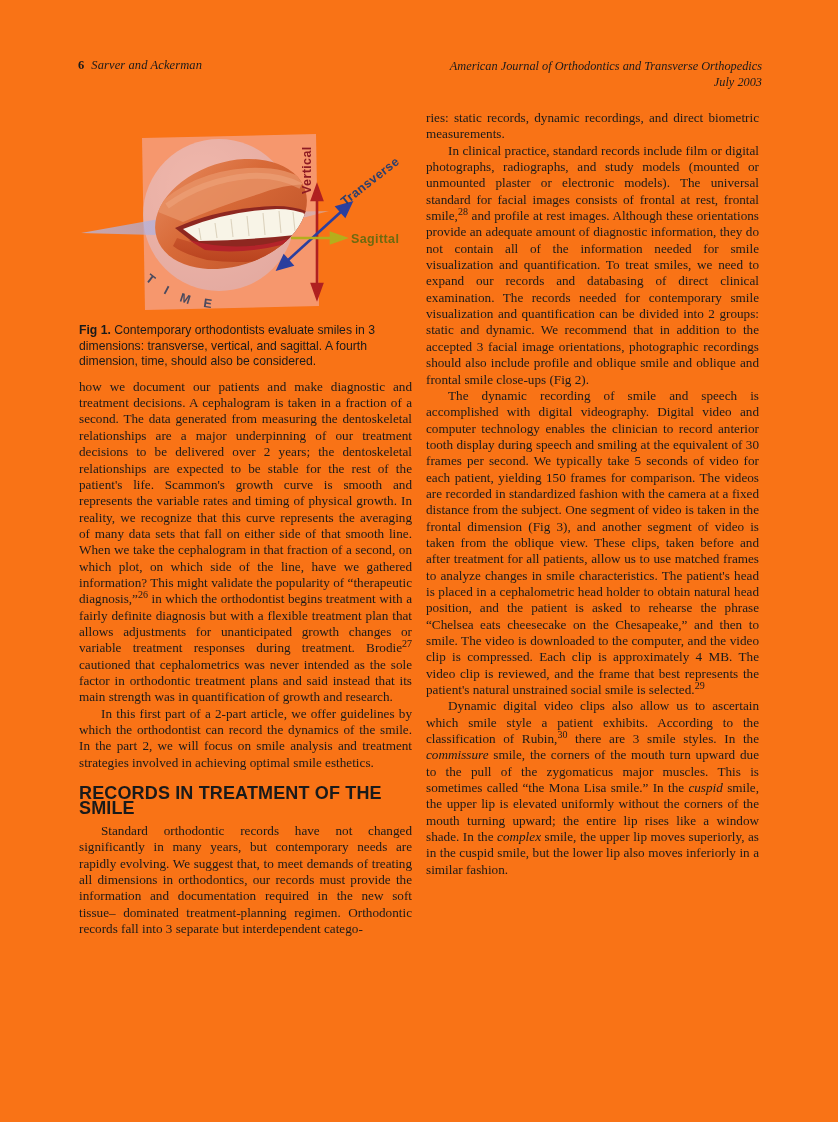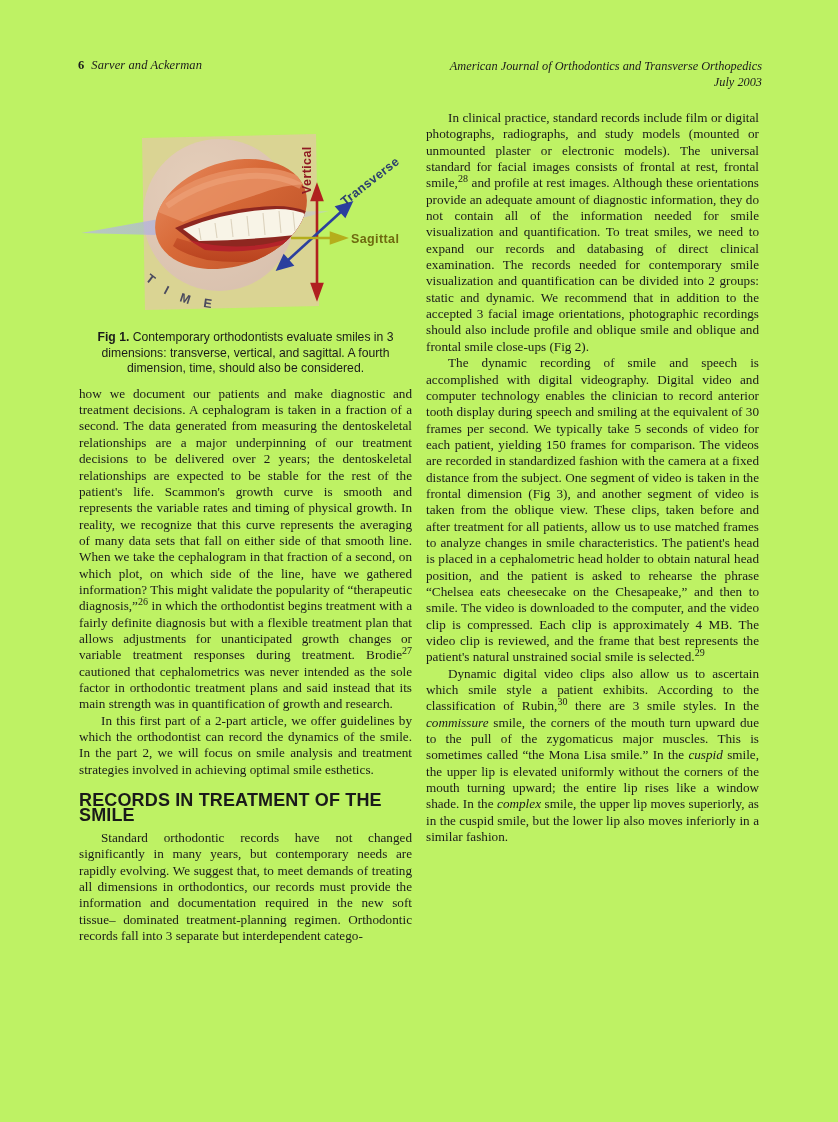--- a/index.html
+++ b/index.html
@@ -14,21 +14,21 @@
     font-family: "Liberation Serif", serif;
     color: #1a1a1a;
     overflow: hidden;
   }
 
   .page {
     position: absolute;
     left: 0; top: 0;
     width: 838px;
     height: 1122px;
-    background: #bef264;
+    background: #f97316;
   }
 
   
   .runhead {
     position: absolute;
     left: 78px;
     top: 58px;
     width: 684px;
     height: 40px;
   }
@@ -105,23 +105,23 @@
     position: relative;
     width: 333px;
     height: 213px;
     overflow: hidden;
   }
   .figure-art svg { display: block; }
 
   .figcaption {
     font-size: 12.2px;
     line-height: 15.6px;
-    text-align: center;
+    text-align: left;
     font-family: "Liberation Sans", sans-serif;
-    margin-top: 7px;
+    margin-top: 0;
   }
   .figcaption .figlabel {
     font-weight: bold;
   }
 </style>
 </head>
 <body>
 
 <div class="page">
 
@@ -238,20 +238,21 @@
 
     <p>In this first part of a 2-part article, we offer guidelines by which the orthodontist can record the dynamics of the smile. In the part 2, we will focus on smile analysis and treatment strategies involved in achieving optimal smile esthetics.</p>
 
     <h2 class="section-head">RECORDS IN TREATMENT OF THE SMILE</h2>
 
     <p>Standard orthodontic records have not changed significantly in many years, but contemporary needs are rapidly evolving. We suggest that, to meet demands of treating all dimensions in orthodontics, our records must provide the information and documentation required in the new soft tissue– dominated treatment-planning regimen. Orthodontic records fall into 3 separate but interdependent catego-</p>
   </div>
 
   <div class="col col-right">
 
+    <p class="noindent">ries: static records, dynamic recordings, and direct biometric measurements.</p>
 
     <p><span>In clinical practice, standard records include film or digital photographs, radiographs, and study models (mounted or unmounted plaster or electronic models). The universal standard for facial images consists of frontal at rest, frontal smile,</span><sup>28</sup><span> and profile at rest images. Although these orientations provide an adequate amount of diagnostic information, they do not contain all of the information needed for smile visualization and quantification. To treat smiles, we need to expand our records and databasing of direct clinical examination. The records needed for contemporary smile visualization and quantification can be divided into 2 groups: static and dynamic. We recommend that in addition to the accepted 3 facial image orientations, photographic recordings should also include profile and oblique smile and oblique and frontal smile close-ups (Fig 2).</span></p>
 
     <p><span>The dynamic recording of smile and speech is accomplished with digital videography. Digital video and computer technology enables the clinician to record anterior tooth display during speech and smiling at the equivalent of 30 frames per second. We typically take 5 seconds of video for each patient, yielding 150 frames for comparison. The videos are recorded in standardized fashion with the camera at a fixed distance from the subject. One segment of video is taken in the frontal dimension (Fig 3), and another segment of video is taken from the oblique view. These clips, taken before and after treatment for all patients, allow us to use matched frames to analyze changes in smile characteristics. The patient's head is placed in a cephalometric head holder to obtain natural head position, and the patient is asked to rehearse the phrase “Chelsea eats cheesecake on the Chesapeake,” and then to smile. The video is downloaded to the computer, and the video clip is compressed. Each clip is approximately 4 MB. The video clip is reviewed, and the frame that best represents the patient's natural unstrained social smile is selected.</span><sup>29</sup></p>
 
     <p><span>Dynamic digital video clips also allow us to ascertain which smile style a patient exhibits. According to the classification of Rubin,</span><sup>30</sup><span> there are 3 smile styles. In the </span><span class="it">commissure</span><span> smile, the corners of the mouth turn upward due to the pull of the zygomaticus major muscles. This is sometimes called “the Mona Lisa smile.” In the </span><span class="it">cuspid</span><span> smile, the upper lip is elevated uniformly without the corners of the mouth turning upward; the entire lip rises like a window shade. In the </span><span class="it">complex</span><span> smile, the upper lip moves superiorly, as in the cuspid smile, but the lower lip also moves inferiorly in a similar fashion.</span></p>
   </div>
 
 </div>
 

